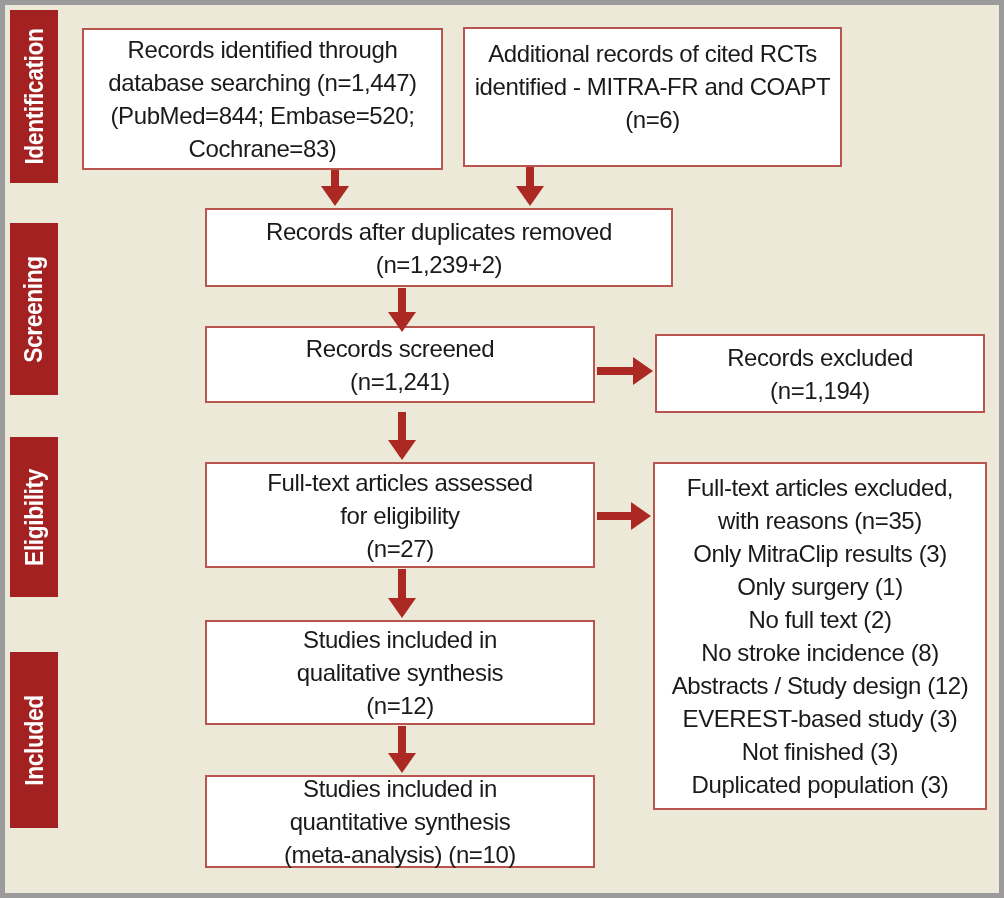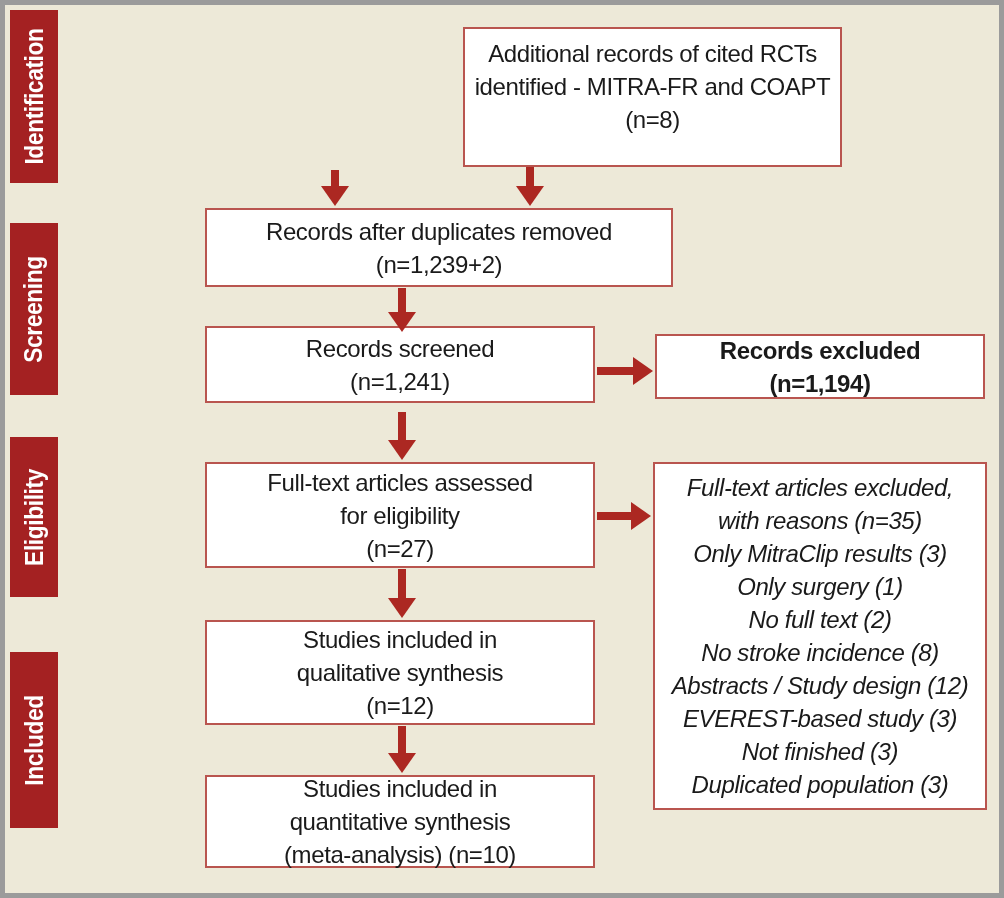--- a/index.html
+++ b/index.html
@@ -90,46 +90,52 @@
   <div class="stage" style="top:223px;height:172px;">
     <span>Screening</span>
   </div>
   <div class="stage" style="top:437px;height:160px;">
     <span>Eligibility</span>
   </div>
   <div class="stage" style="top:652px;height:176px;">
     <span>Included</span>
   </div>
 
+  <div class="box" style="left:82px;top:28px;width:361px;height:142px;">
+    <div class="txt">Records identified through
+database searching (n=1,447)
+(PubMed=844; Embase=520;
+Cochrane=83)</div>
+  </div>
   <div class="box top" style="left:463px;top:27px;width:379px;height:140px;">
     <div class="txt">Additional records of cited RCTs
 identified - MITRA-FR and COAPT
-(n=8)</div>
+(n=6)</div>
   </div>
 
   <div class="box" style="left:205px;top:208px;width:468px;height:79px;">
     <div class="txt">Records after duplicates removed
 (n=1,239+2)</div>
   </div>
 
   <div class="box" style="left:205px;top:326px;width:390px;height:77px;">
     <div class="txt">Records screened
 (n=1,241)</div>
   </div>
-  <div class="box" style="left:655px;top:334px;width:330px;height:65px;font-weight:bold;">
+  <div class="box" style="left:655px;top:334px;width:330px;height:79px;">
     <div class="txt">Records excluded
 (n=1,194)</div>
   </div>
 
   <div class="box" style="left:205px;top:462px;width:390px;height:106px;">
     <div class="txt">Full-text articles assessed
 for eligibility
 (n=27)</div>
   </div>
-  <div class="box" style="left:653px;top:462px;width:334px;height:348px;font-style:italic;">
+  <div class="box" style="left:653px;top:462px;width:334px;height:348px;">
     <div class="txt">Full-text articles excluded,
 with reasons (n=35)
 Only MitraClip results (3)
 Only surgery (1)
 No full text (2)
 No stroke incidence (8)
 Abstracts / Study design (12)
 EVEREST-based study (3)
 Not finished (3)
 Duplicated population (3)</div>

